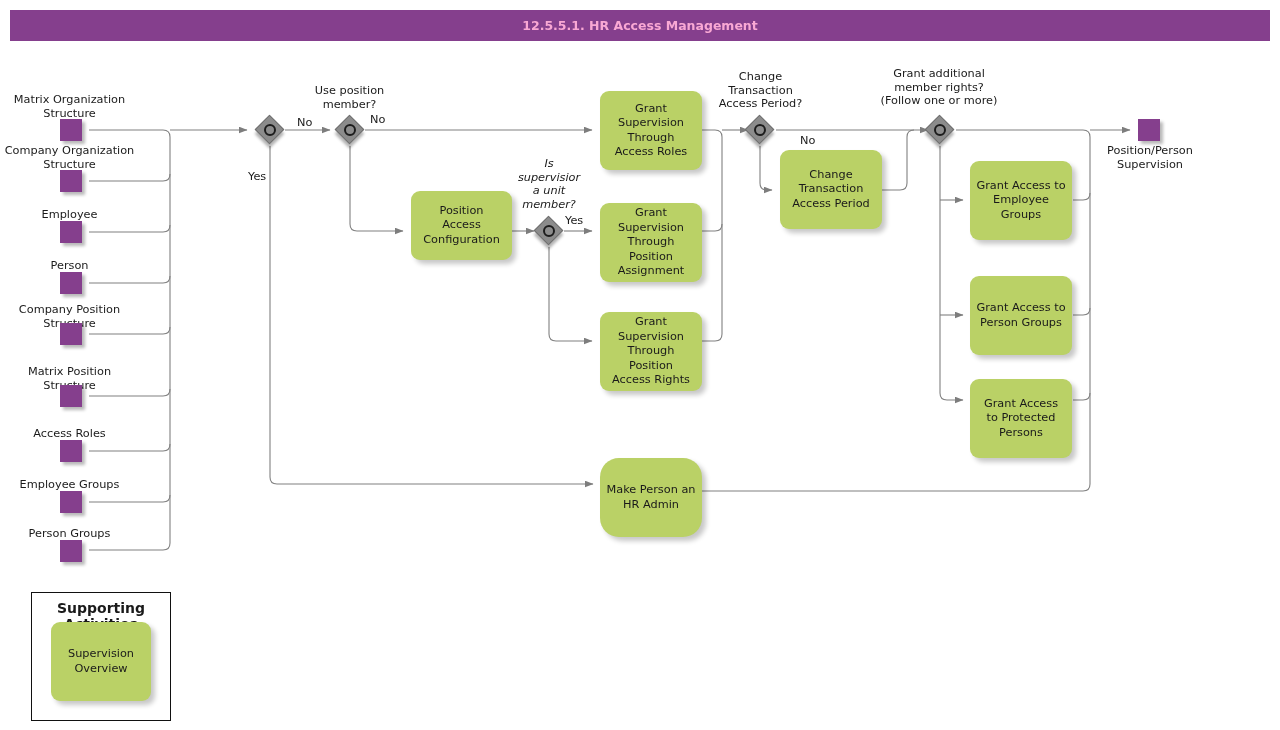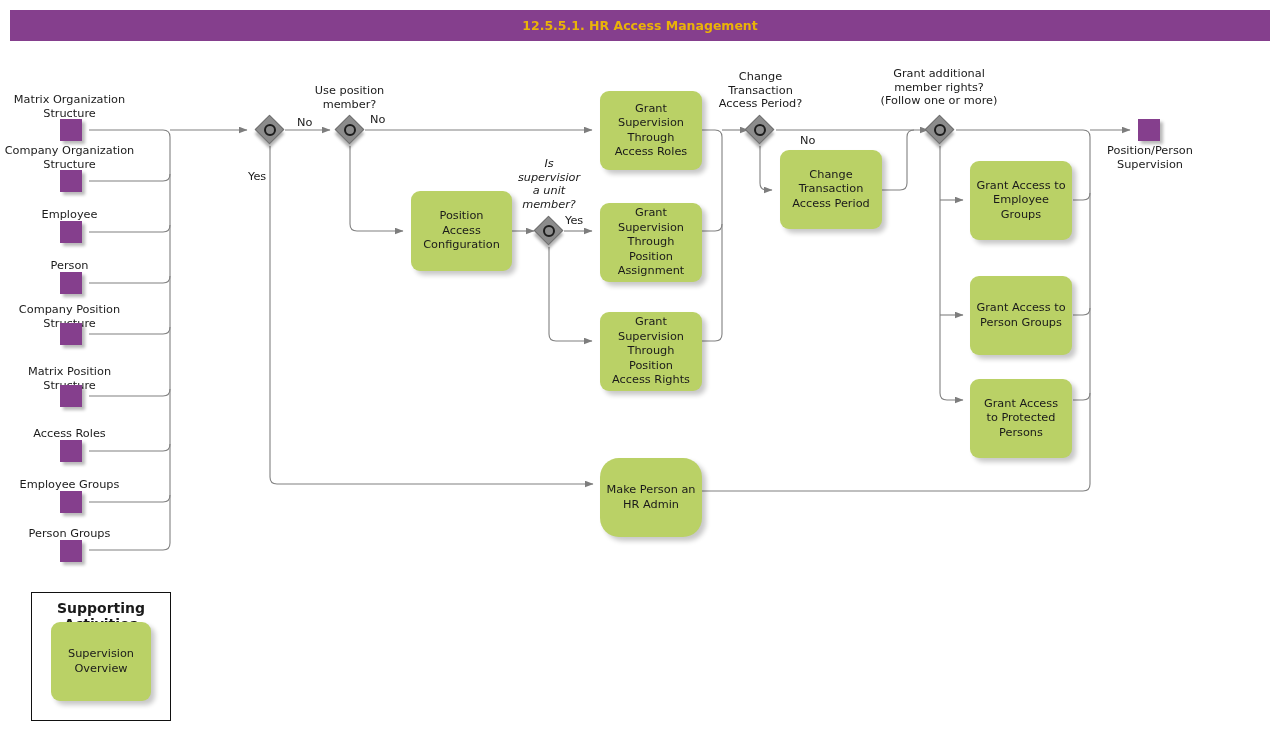--- a/index.html
+++ b/index.html
@@ -29,21 +29,21 @@
   .title-bar {
     position: absolute;
     left: 10px; top: 10px;
     width: 1260px; height: 31px;
     background: #853F8D;
     display: flex;
     align-items: center;
     justify-content: center;
   }
   .title-bar .title-text {
-    color: #eab308;
+    color: #f9a8d4;
     font-size: 12.5px;
     font-weight: bold;
     letter-spacing: 0px;
     font-family: "DejaVu Sans", sans-serif;
     text-align: center;
   }
   
   .dataobj {
     position: absolute;
     width: 22px; height: 22px;
@@ -269,21 +269,21 @@
     <div class="diamond"></div>
     <div class="ring"></div>
   </div>
 
   <div class="edge-label" style="left:297px; top:116px;">No</div>
   <div class="edge-label" style="left:248px; top:170px;">Yes</div>
   <div class="edge-label" style="left:370px; top:113px;">No</div>
   <div class="edge-label" style="left:565px; top:214px;">Yes</div>
   <div class="edge-label" style="left:800px; top:134px;">No</div>
 
-  <div class="task" style="left:411px; top:191px; width:101px; height:80px;">Position
+  <div class="task" style="left:411px; top:191px; width:101px; height:69px;">Position
 Access
 Configuration</div>
 
   <div class="task" style="left:600px; top:91px; width:102px; height:79px;">Grant
 Supervision
 Through
 Access Roles</div>
 
   <div class="task" style="left:600px; top:203px; width:102px; height:79px;">Grant
 Supervision

